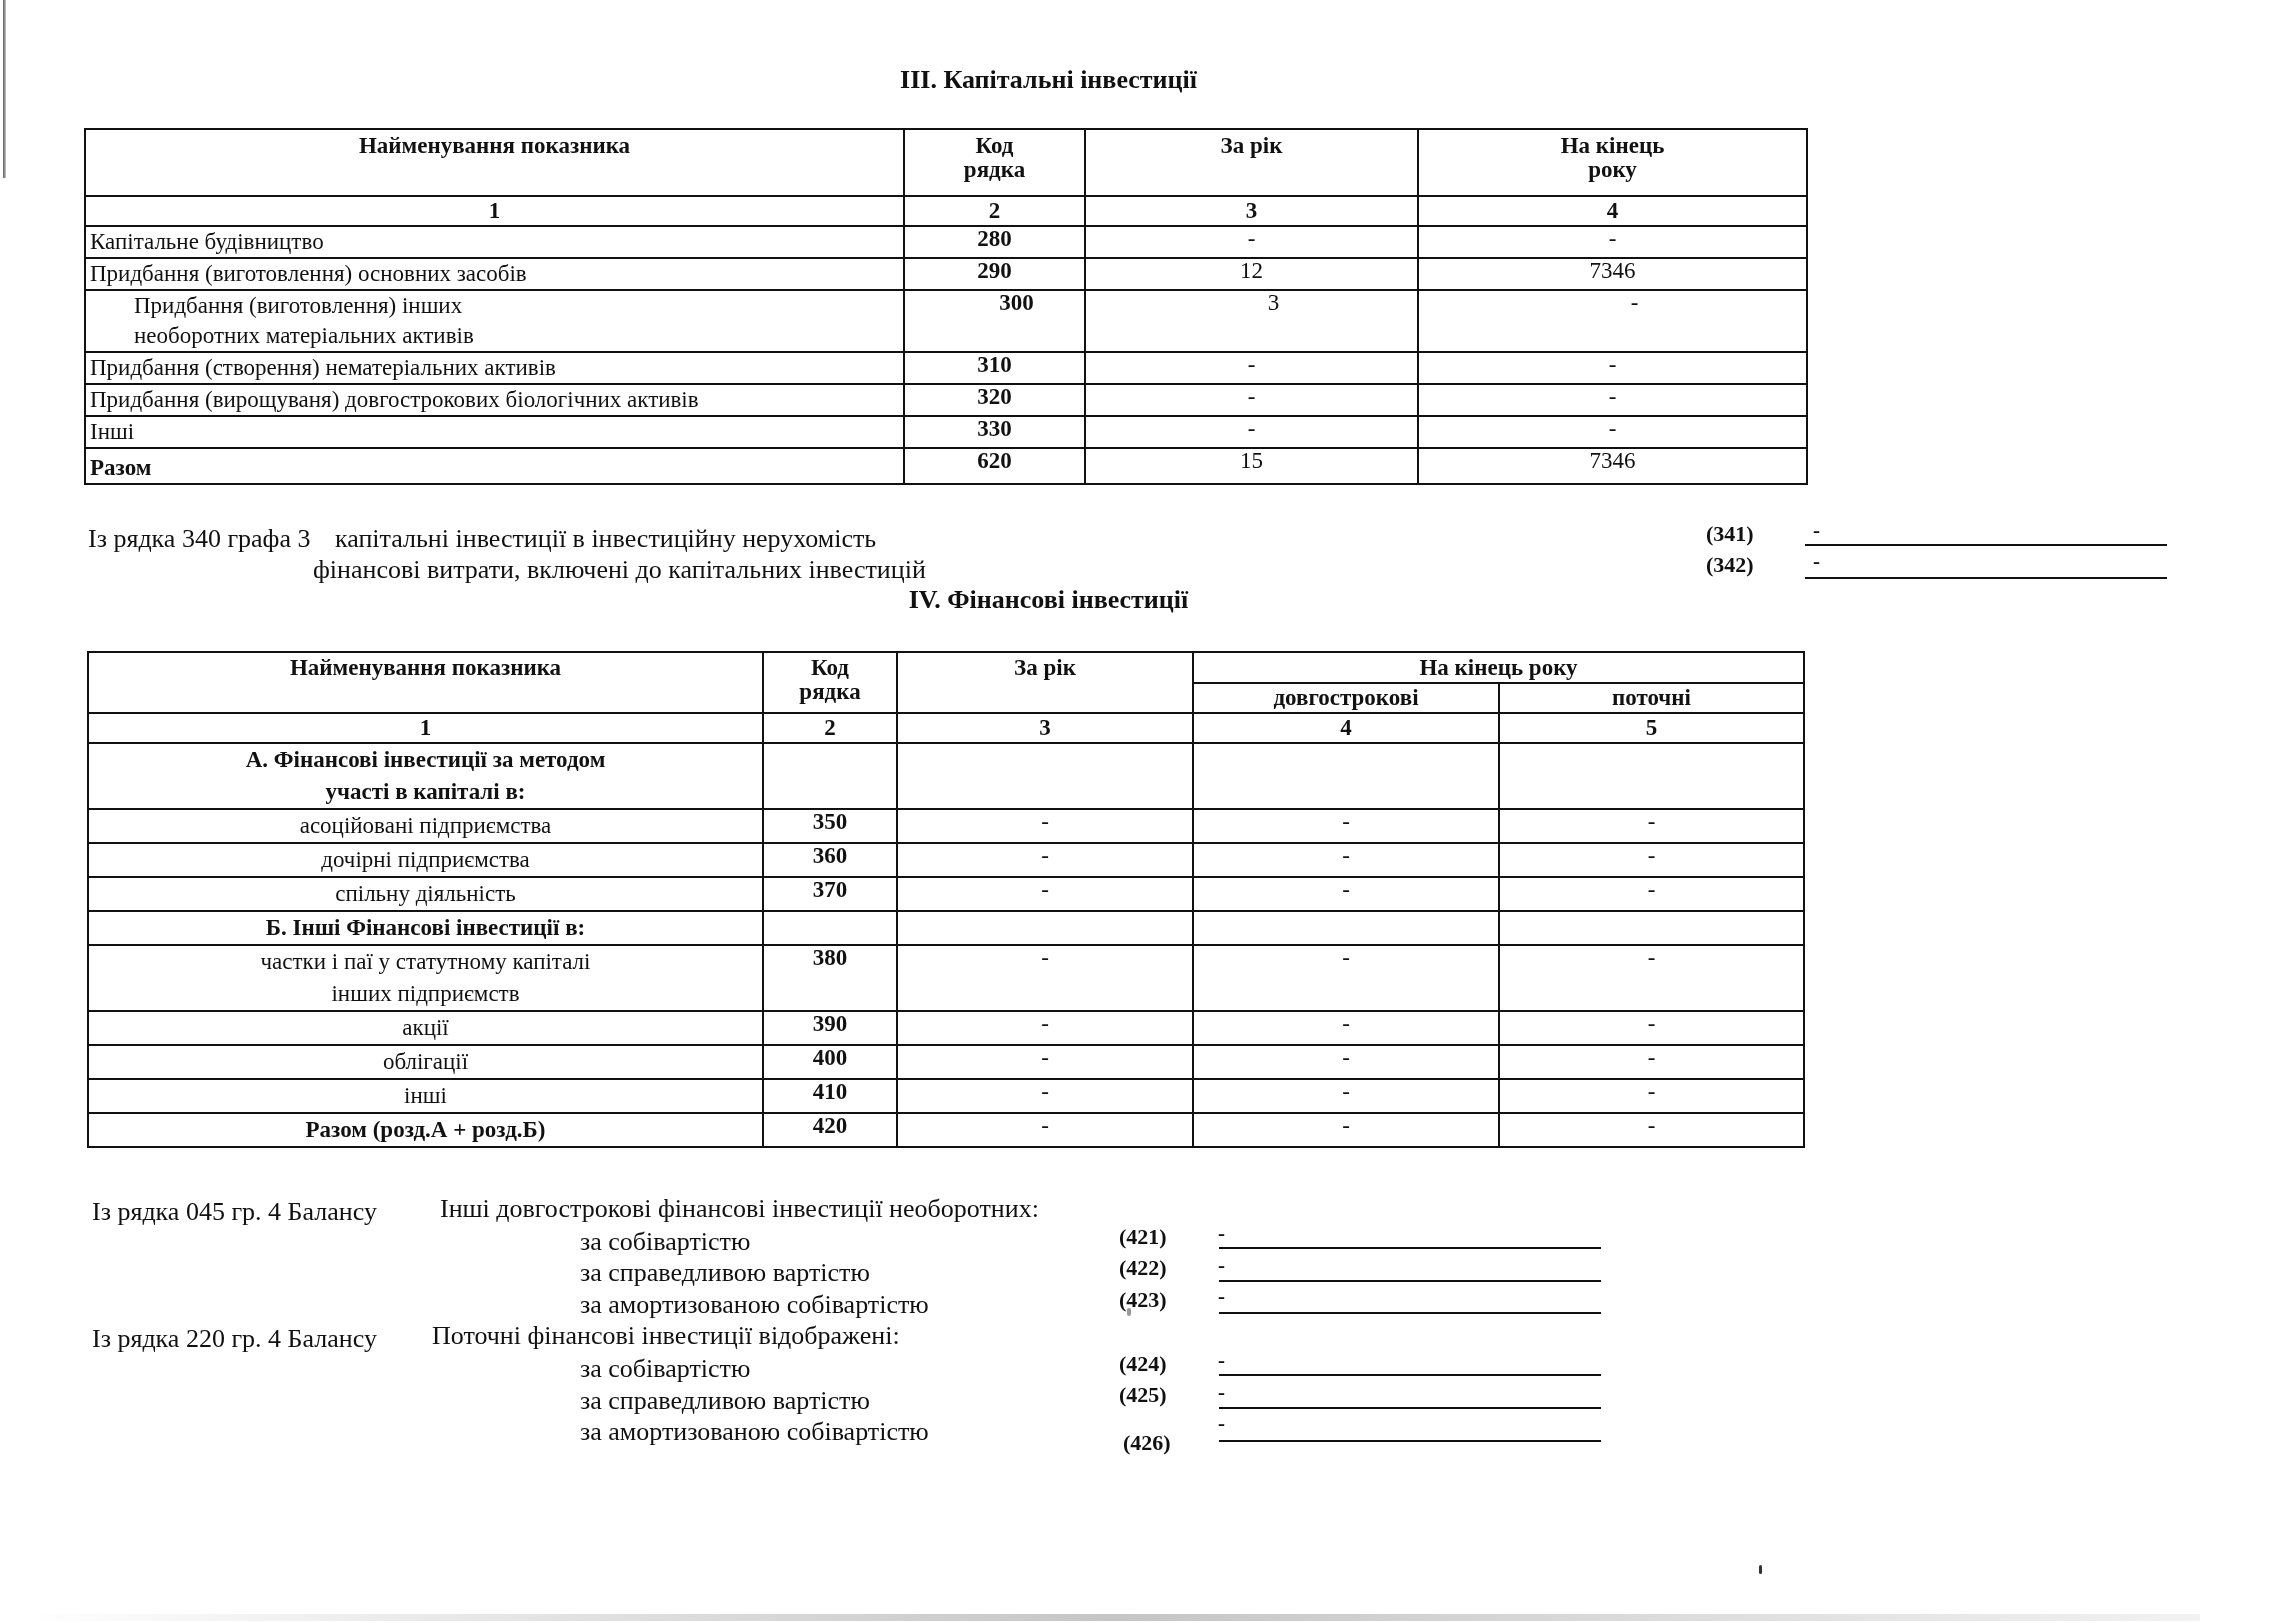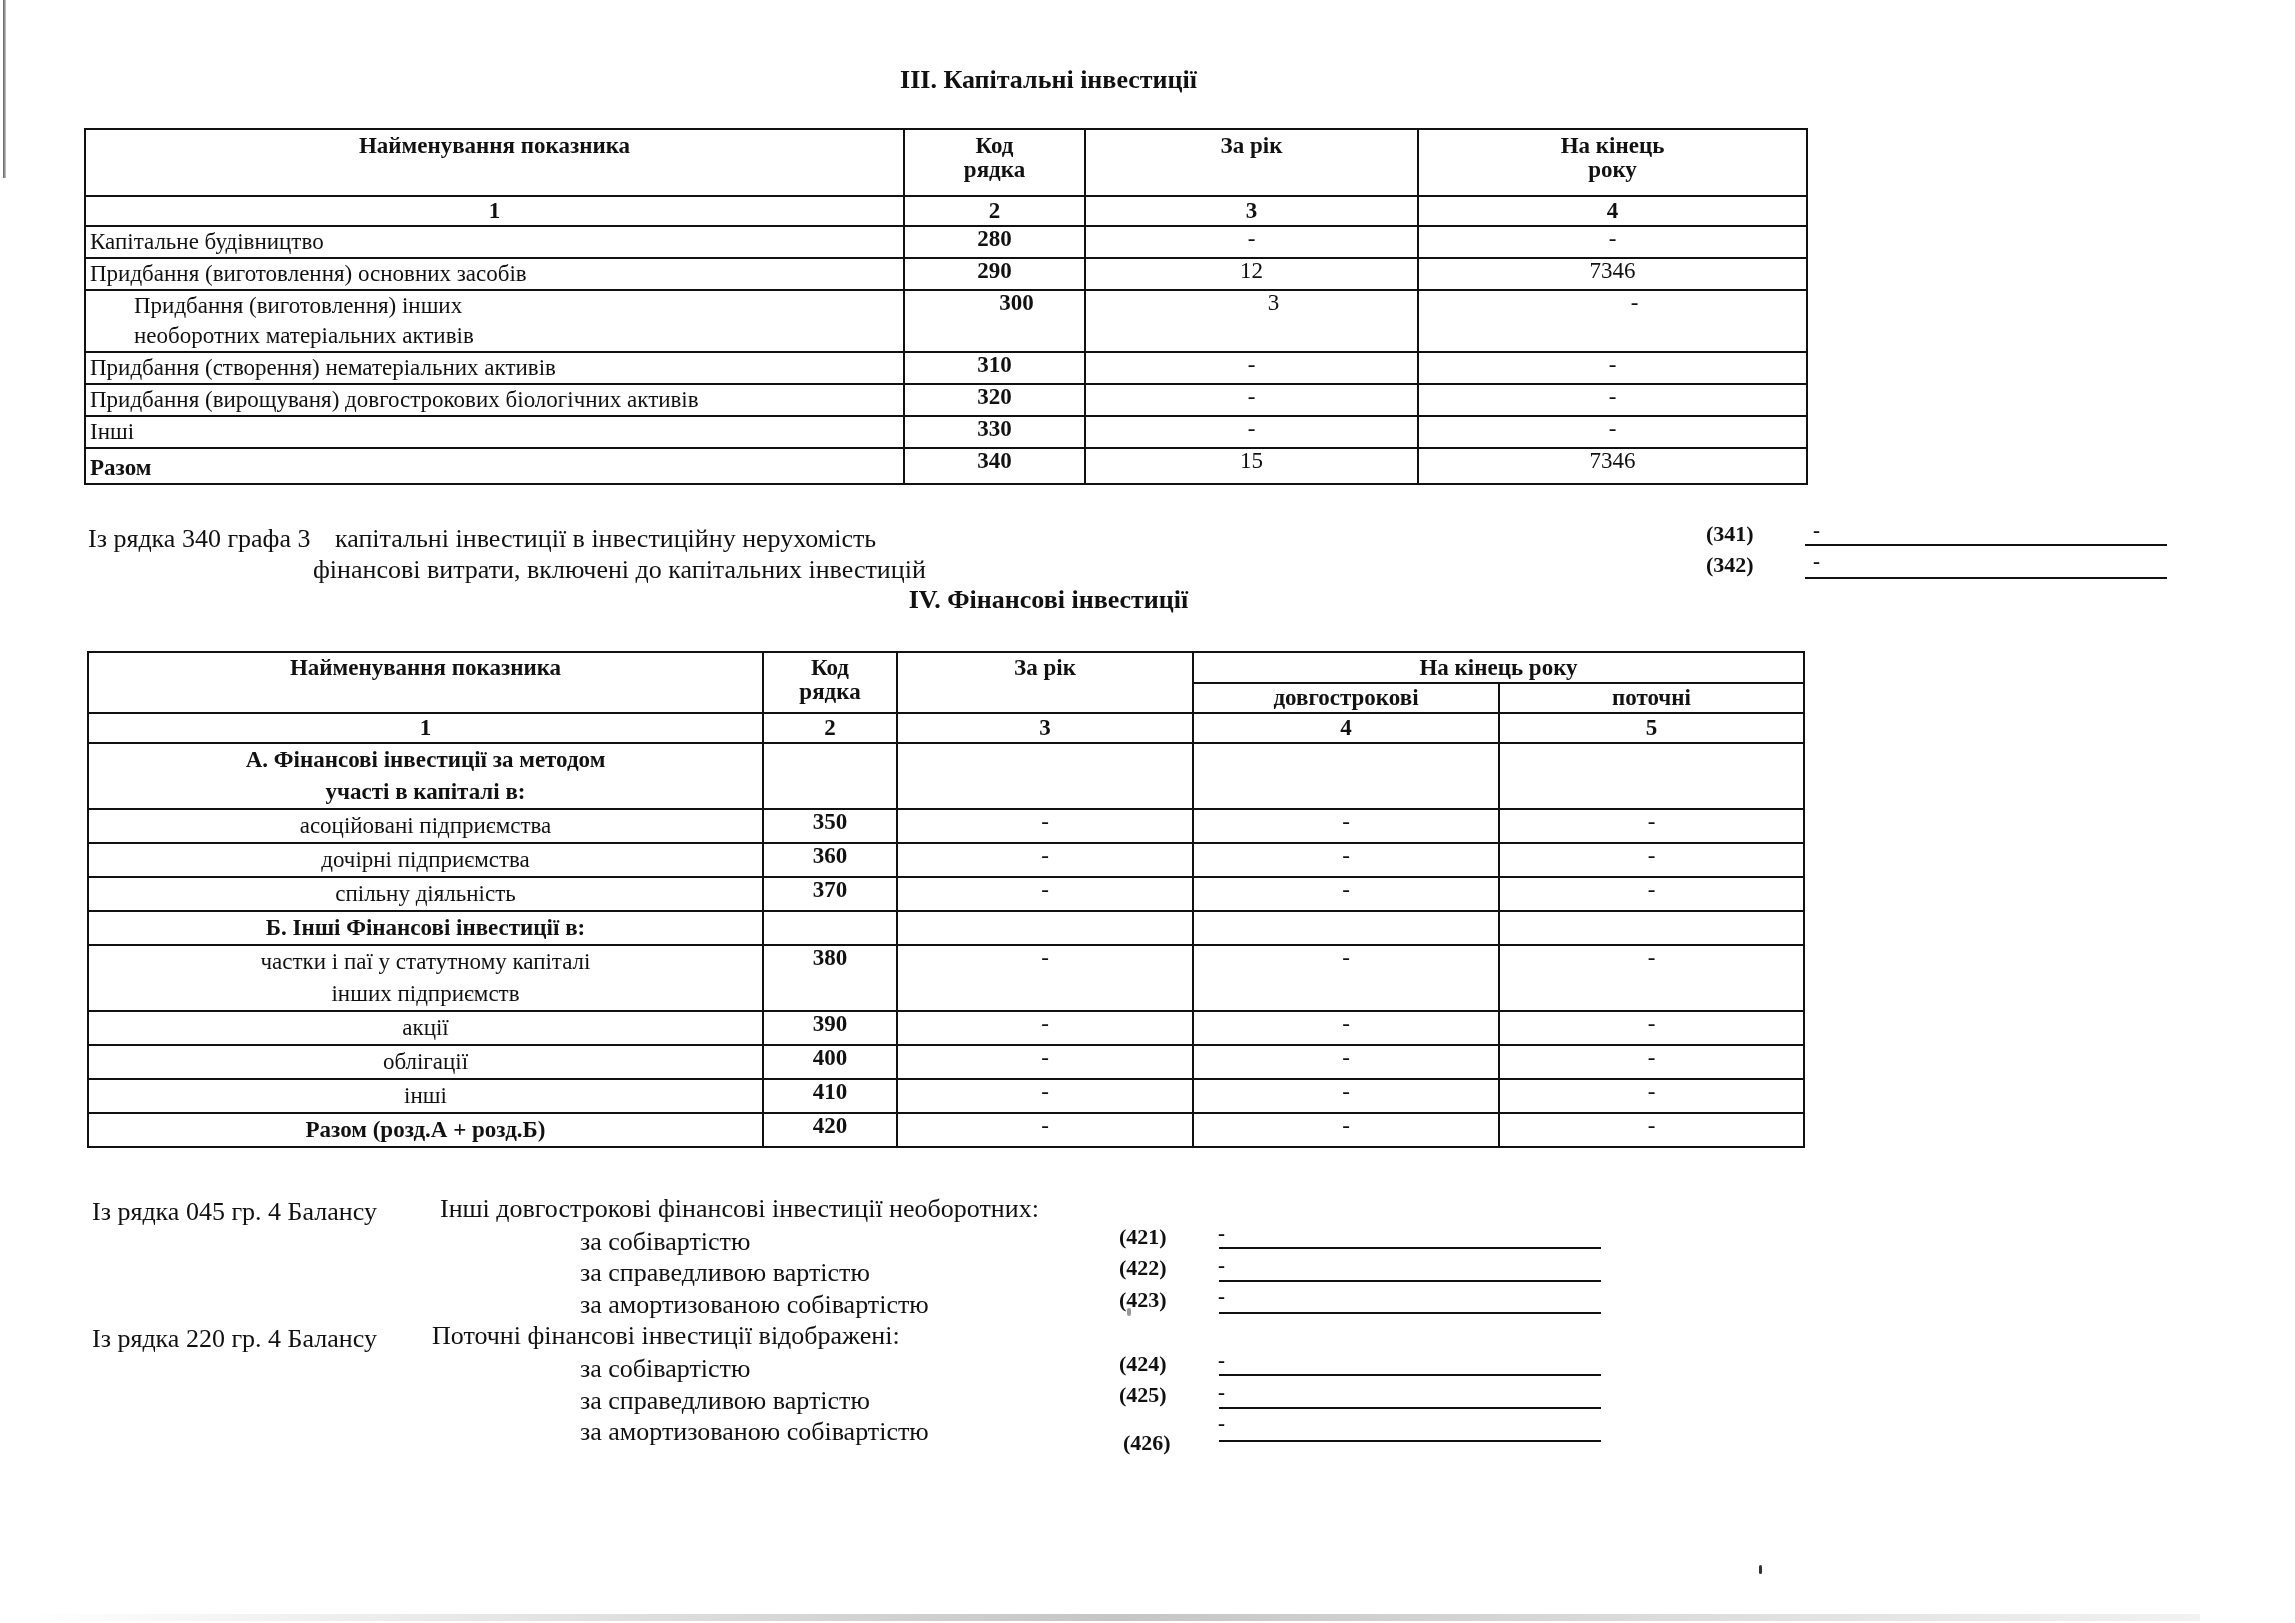--- a/index.html
+++ b/index.html
@@ -114,21 +114,21 @@
     <td class="val">-</td>
   </tr>
   <tr class="row">
     <td class="label">Інші</td>
     <td class="num">330</td>
     <td class="val">-</td>
     <td class="val">-</td>
   </tr>
   <tr class="row bold">
     <td class="label" style="padding-top:4px;">Разом</td>
-    <td class="num">340</td>
+    <td class="num">620</td>
     <td class="val">15</td>
     <td class="val">7346</td>
   </tr>
 </tbody>
   </table>
 
 <div class="note" style="left:88px;top:524px;">Із рядка 340  графа 3</div>
 <div class="note" style="left:335px;top:524px;">капітальні інвестиції в інвестиційну нерухомість</div>
 <div class="note bold" style="left:1706px;top:521px;">(341)</div>
 <div class="dash" style="left:1813px;top:518px;">-</div>

